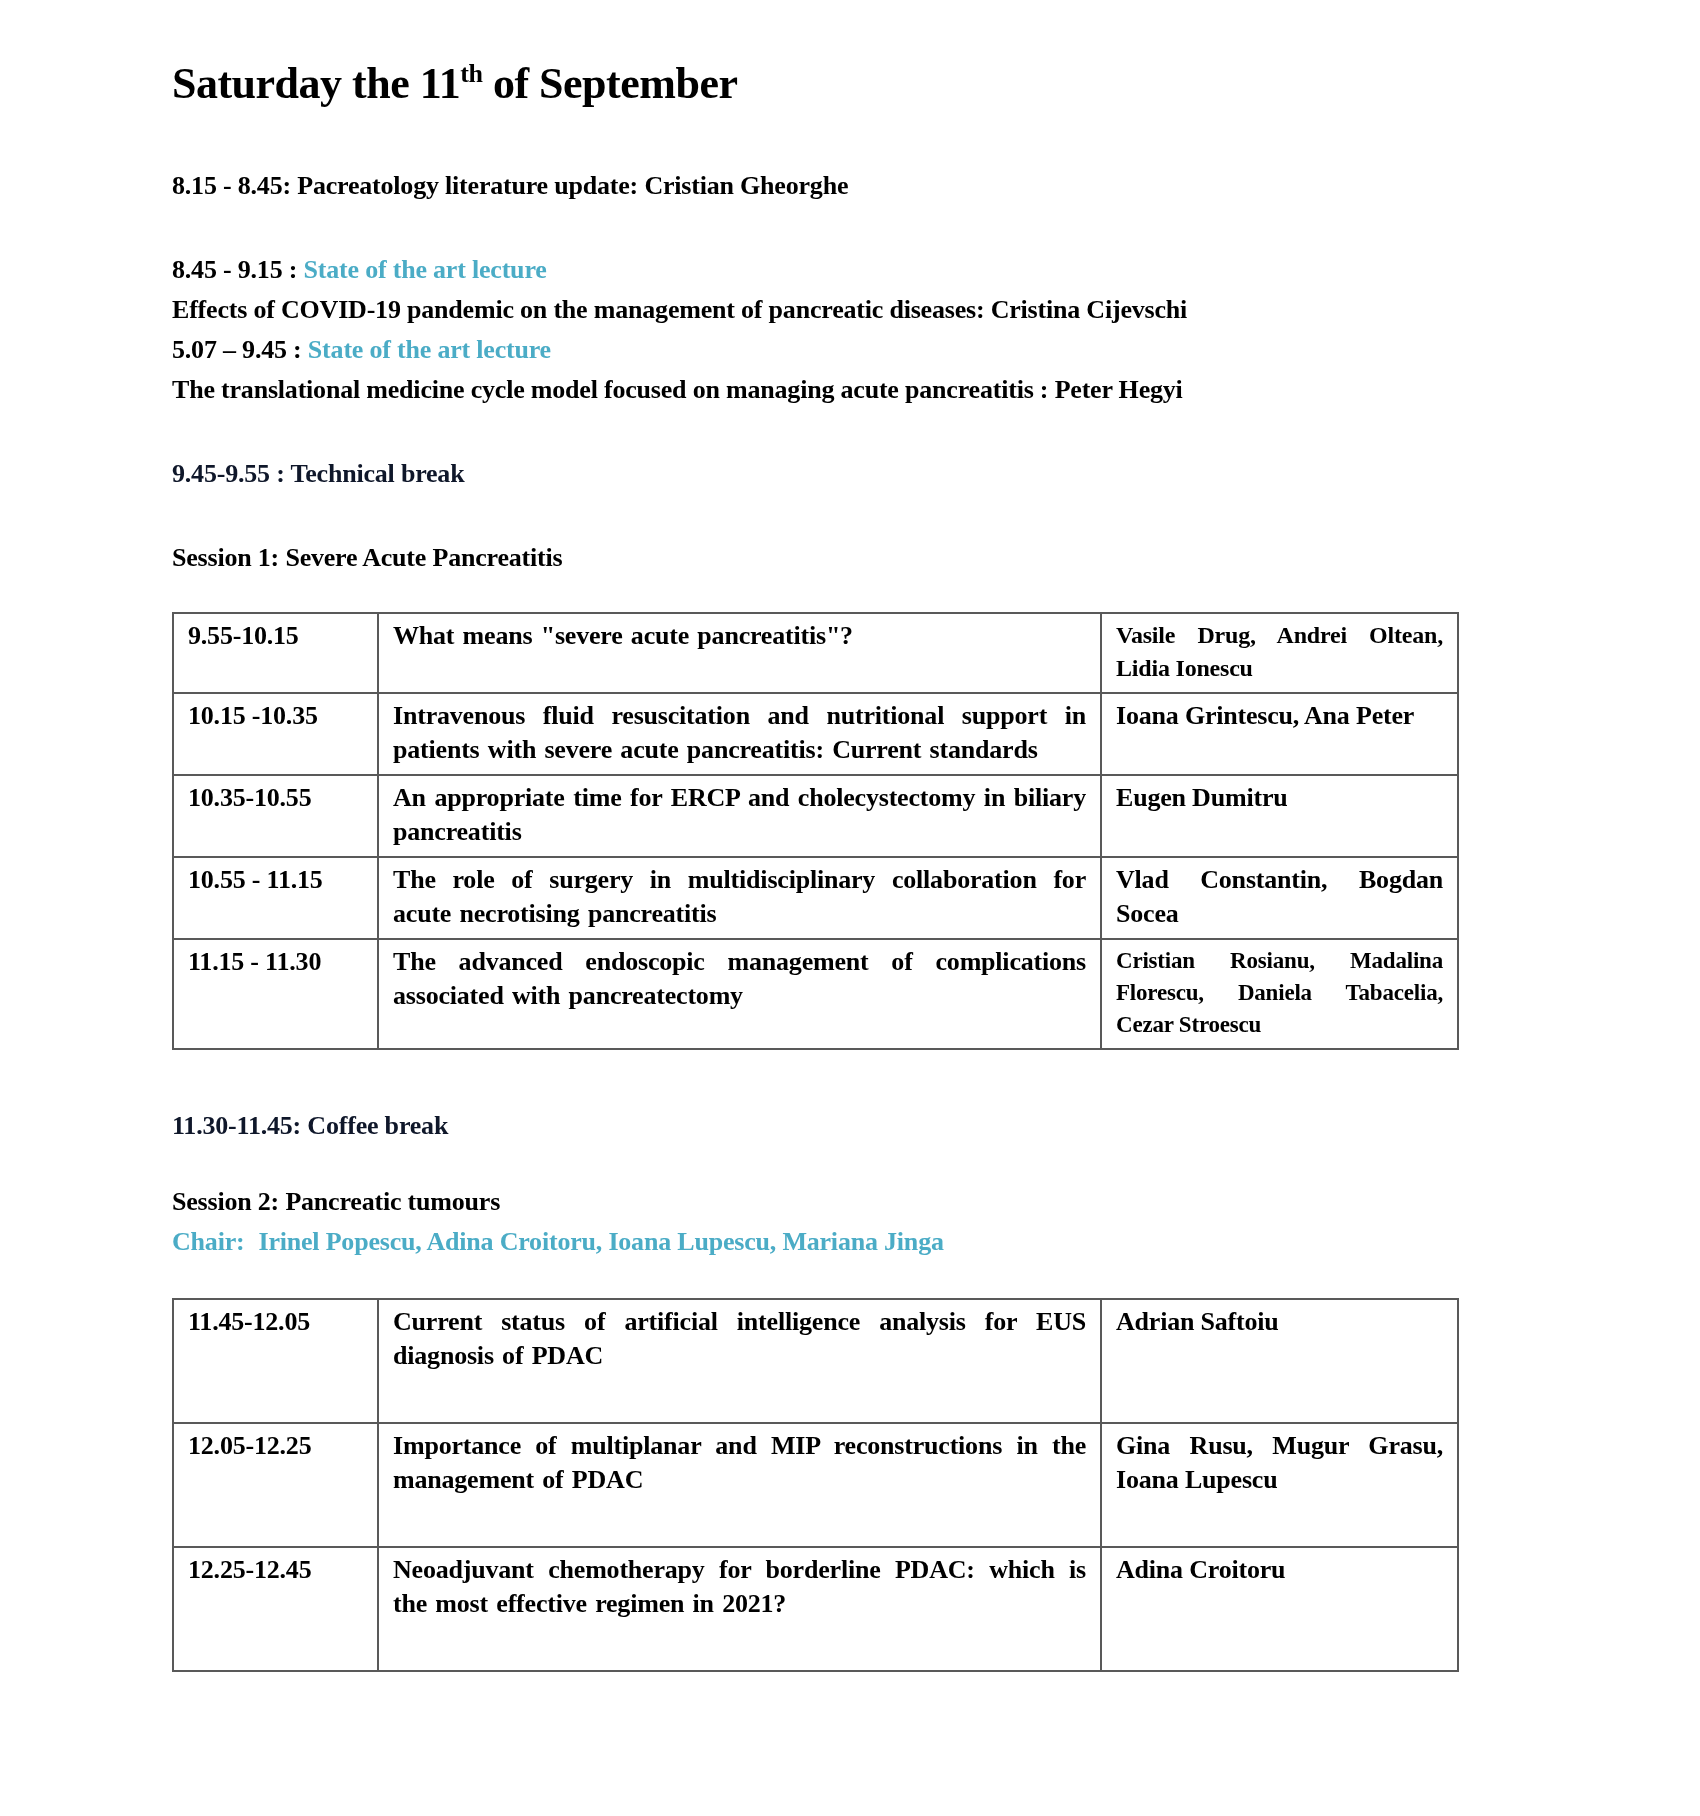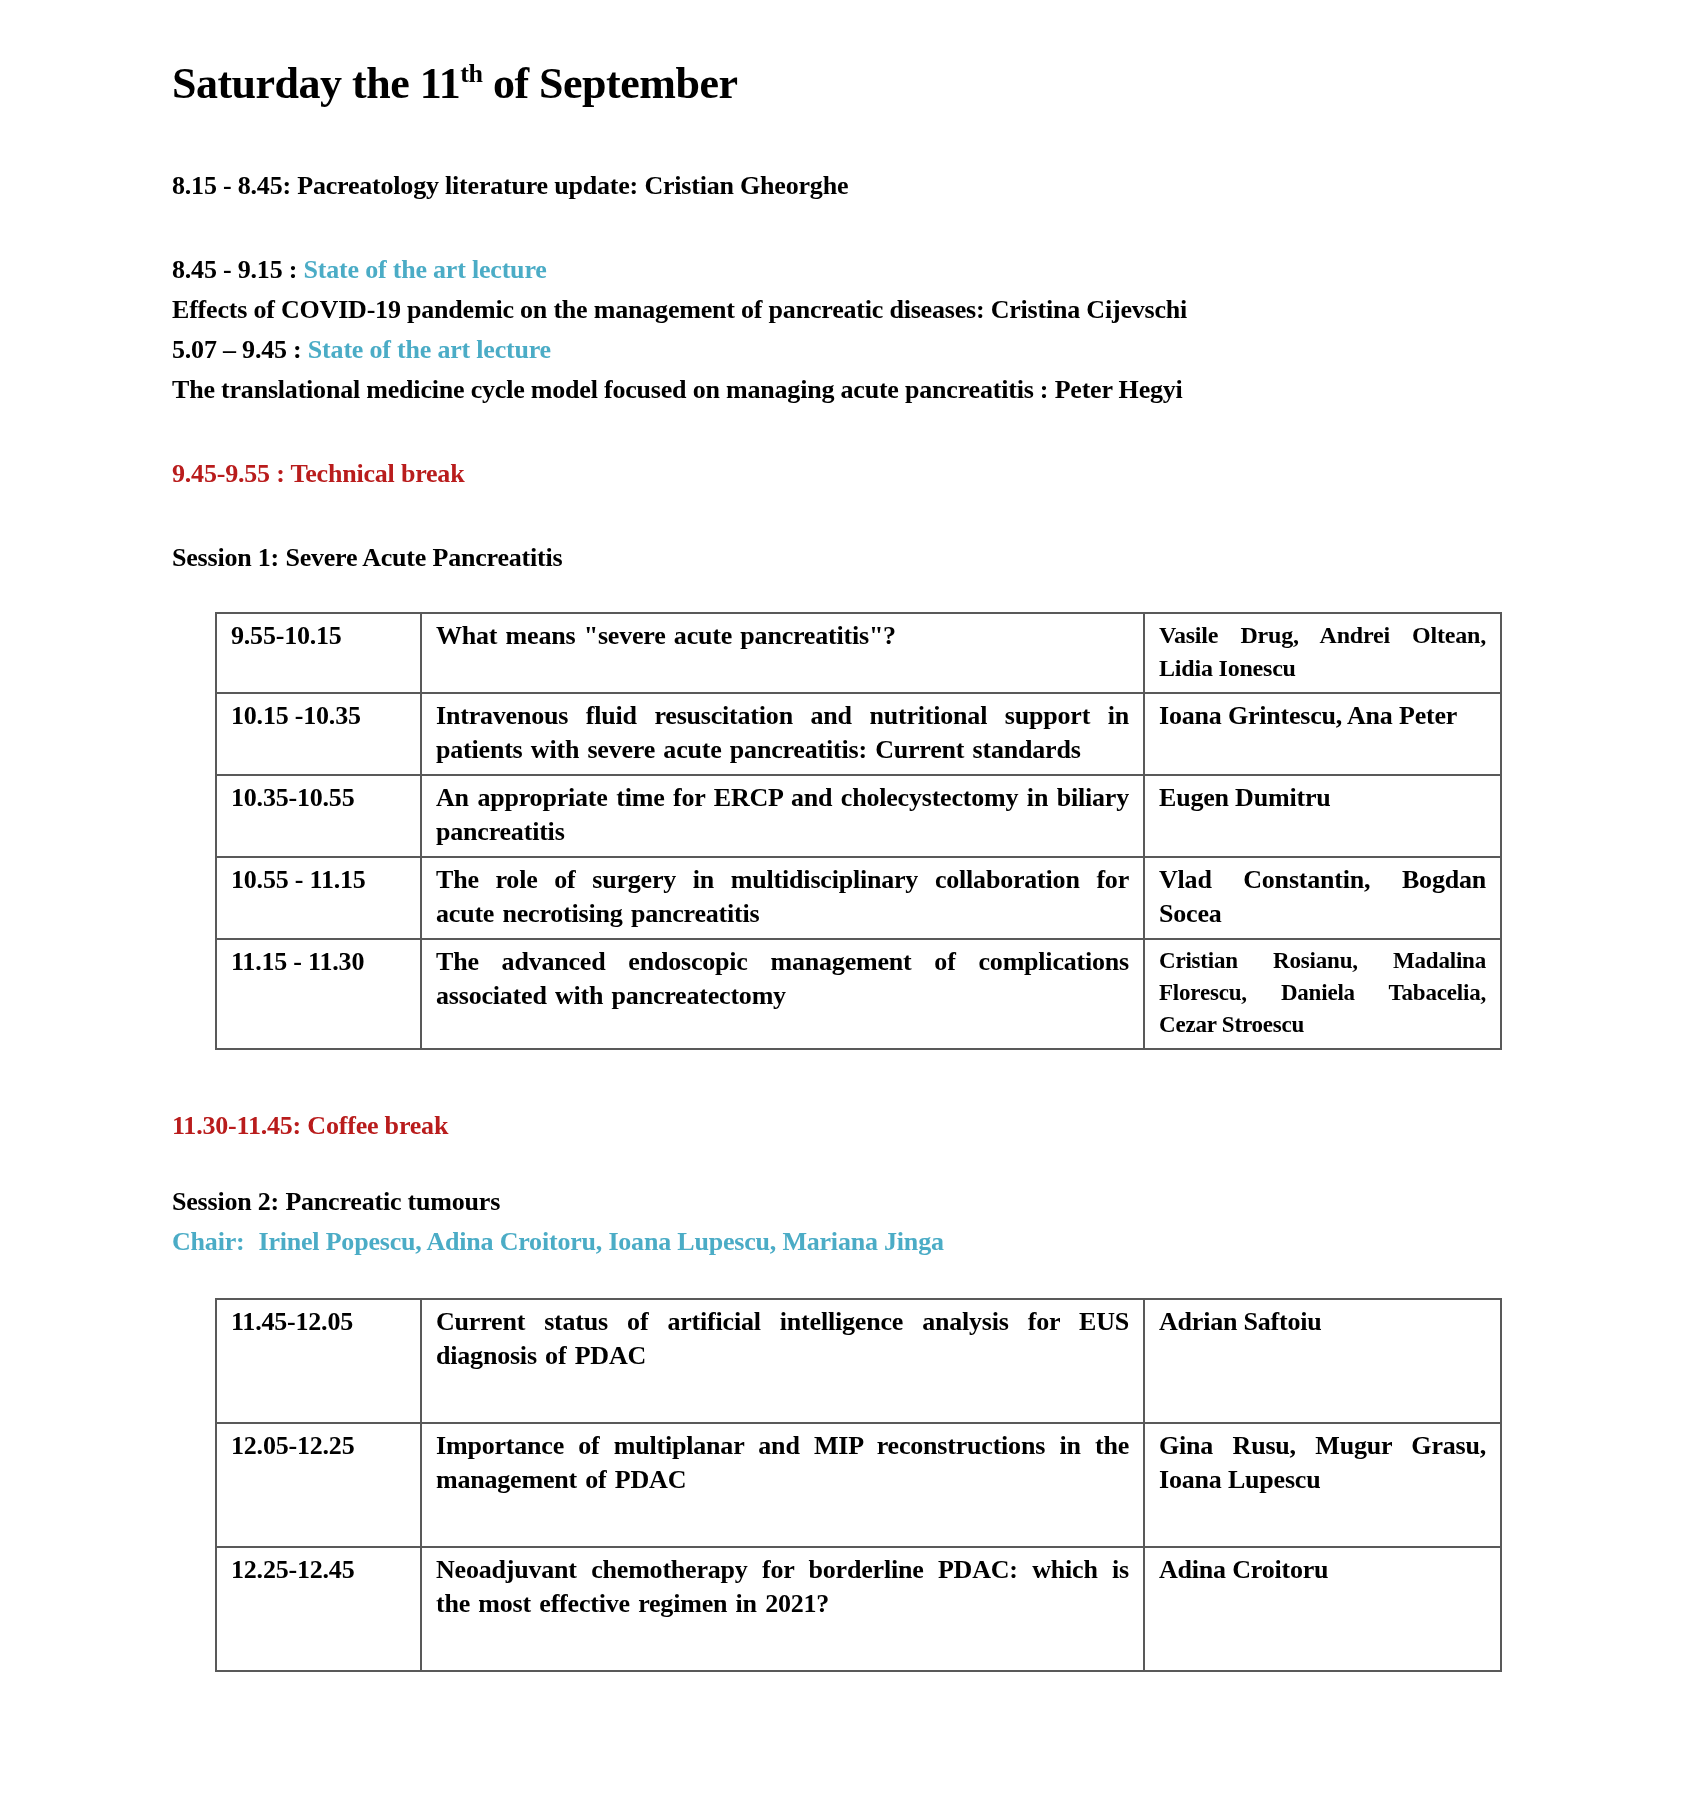--- a/index.html
+++ b/index.html
@@ -33,28 +33,27 @@
   .line {
     font-size: 26px;
     line-height: 40px;
     margin: 0;
     letter-spacing: -0.2px;
   }
   .spacer { height: 44px; }
   .spacer-sm { height: 36px; }
   .teal  { color: #4BACC6; }
   .blue  { color: #00AEEF; }
-  .red   { color: #b91c1c; }
+  .red   { color: #0f172a; }
   .chair-label-1 { margin-right: 26px; }
   .chair-label-2 { margin-right: 14px; }
 
   table.program {
     border-collapse: collapse;
     table-layout: fixed;
-    margin-left: 43px;
     width: 1285px;
   }
   table.program td {
     border: 2px solid #595959;
     vertical-align: top;
     font-size: 26px;
     line-height: 34px;
     padding: 5px 14px 7px 14px;
     letter-spacing: -0.2px;
     overflow: hidden;

